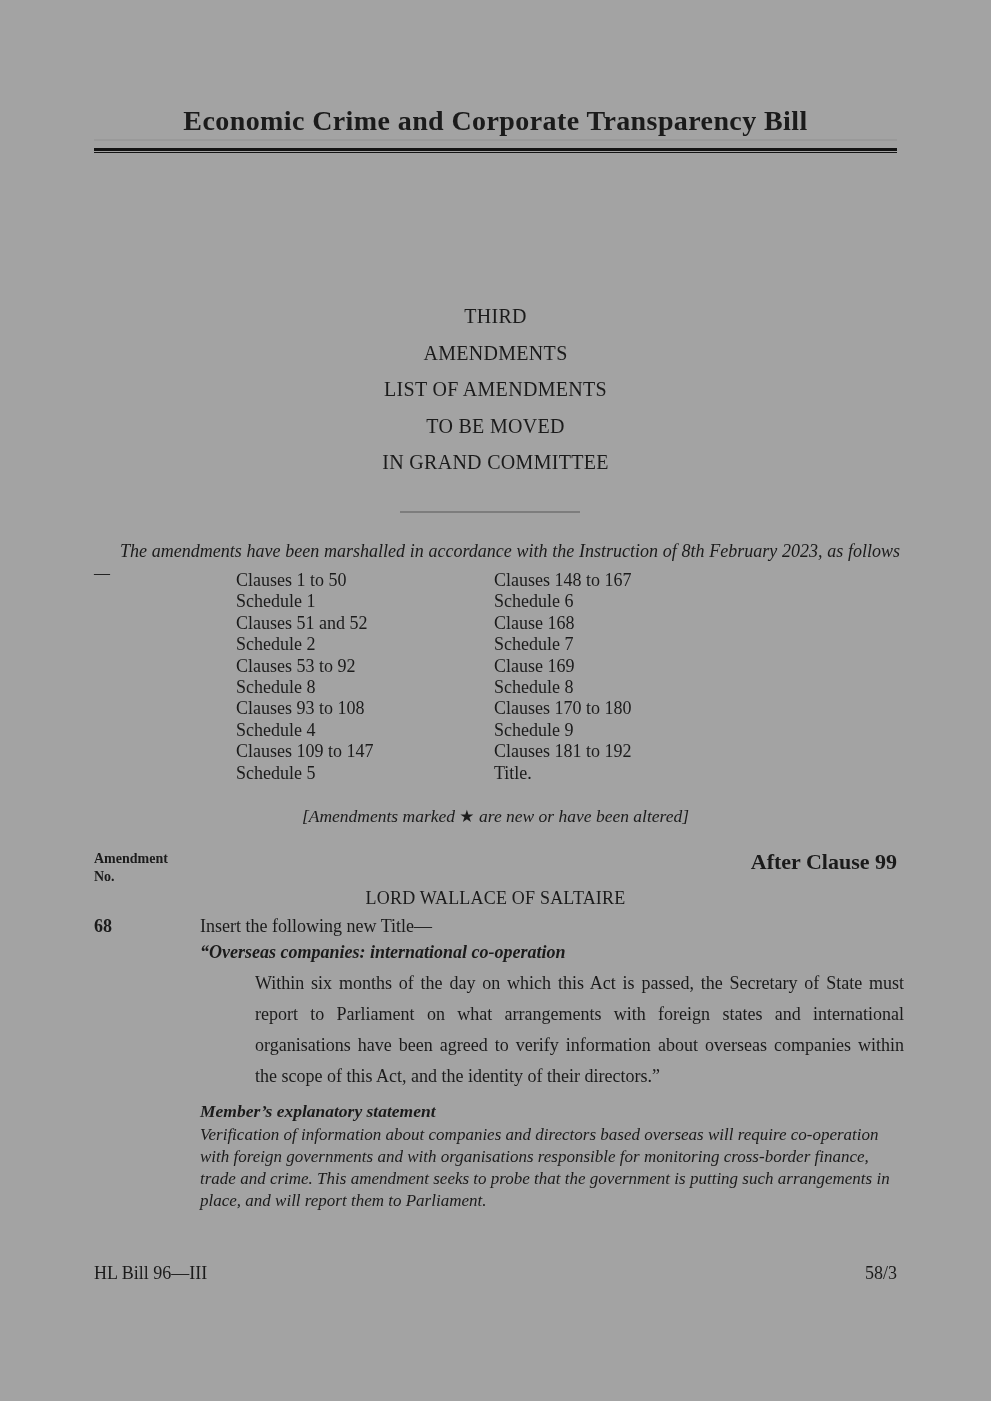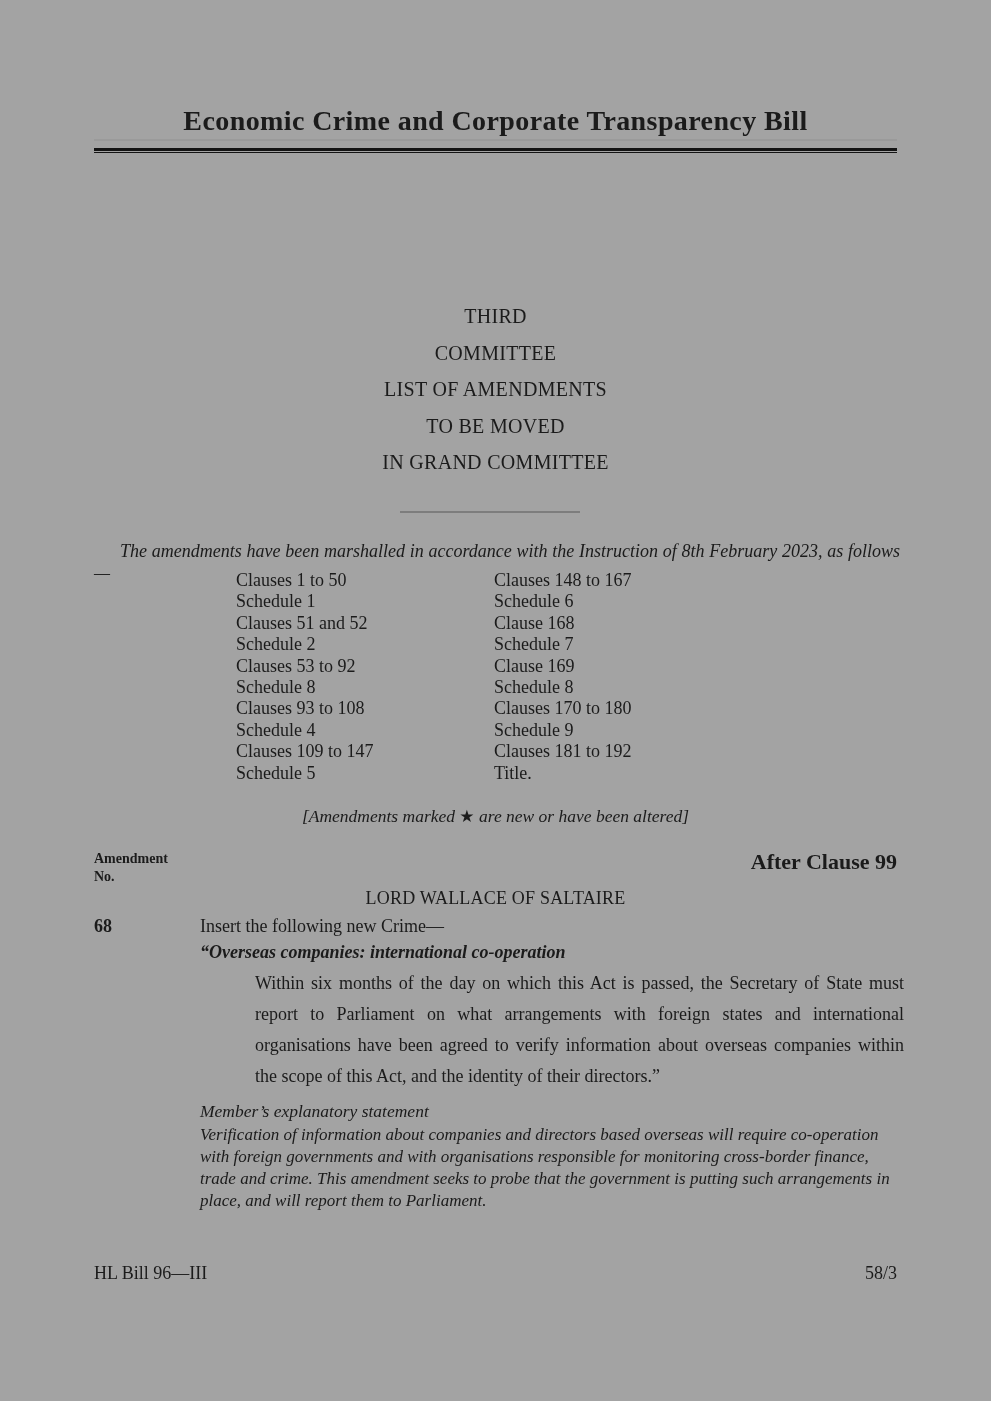--- a/index.html
+++ b/index.html
@@ -154,21 +154,21 @@
   .explanatory {
     position: absolute;
     top: 1100px;
     left: 200px;
     width: 699px;
     font-size: 17px;
     font-style: italic;
     line-height: 22px;
   }
   .explanatory-heading {
-    font-weight: normal;
+    font-weight: bold;
     font-size: 17.5px;
     margin-bottom: 2px;
   }
 
   
   .page-footer {
     position: absolute;
     top: 1263px;
     left: 94px;
     width: 803px;
@@ -184,21 +184,21 @@
 
   <div class="title-block">
     <div class="doc-title">Economic Crime and Corporate Transparency Bill</div>
     <div class="rule-gray"></div>
     <div class="rule-thick"></div>
     <div class="rule-thin"></div>
   </div>
 
   <div class="headings">
     <div class="heading-line">THIRD</div>
-    <div class="heading-line">COMMITTEE</div>
+    <div class="heading-line">AMENDMENTS</div>
     <div class="heading-line">LIST OF AMENDMENTS</div>
     <div class="heading-line">TO BE MOVED</div>
     <div class="heading-line">IN GRAND COMMITTEE</div>
   </div>
 
   <div class="section-separator"></div>
 
   <p class="marshalling-note">The amendments have been marshalled in accordance with the Instruction of 8th February 2023, as follows—</p>
 
   <div class="clause-order">
@@ -236,21 +236,21 @@
     <div>Amendment</div>
     <div>No.</div>
   </div>
 
   <div class="after-clause-heading">After Clause 99</div>
 
   <div class="mover-name">LORD WALLACE OF SALTAIRE</div>
 
   <div class="amendment-row">
     <span class="amendment-number">68</span>
-    <span class="amendment-instruction">Insert the following new Crime—</span>
+    <span class="amendment-instruction">Insert the following new Title—</span>
   </div>
 
   <div class="clause-title">“Overseas companies: international co-operation</div>
 
   <p class="clause-body">Within six months of the day on which this Act is passed, the Secretary of State must report to Parliament on what arrangements with foreign states and international organisations have been agreed to verify information about overseas companies within the scope of this Act, and the identity of their directors.”</p>
 
   <div class="explanatory">
     <div class="explanatory-heading">Member’s explanatory statement</div>
     <div>Verification of information about companies and directors based overseas will require co-operation with foreign governments and with organisations responsible for monitoring cross-border finance, trade and crime. This amendment seeks to probe that the government is putting such arrangements in place, and will report them to Parliament.</div>
   </div>

